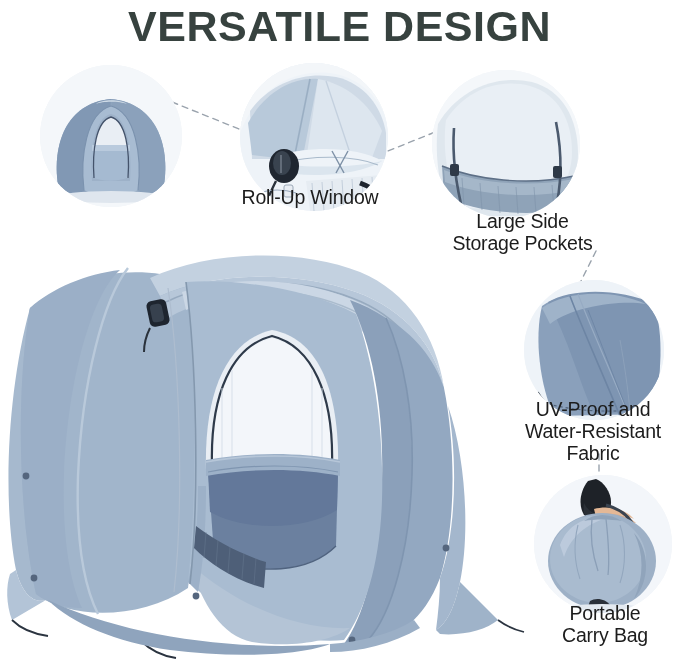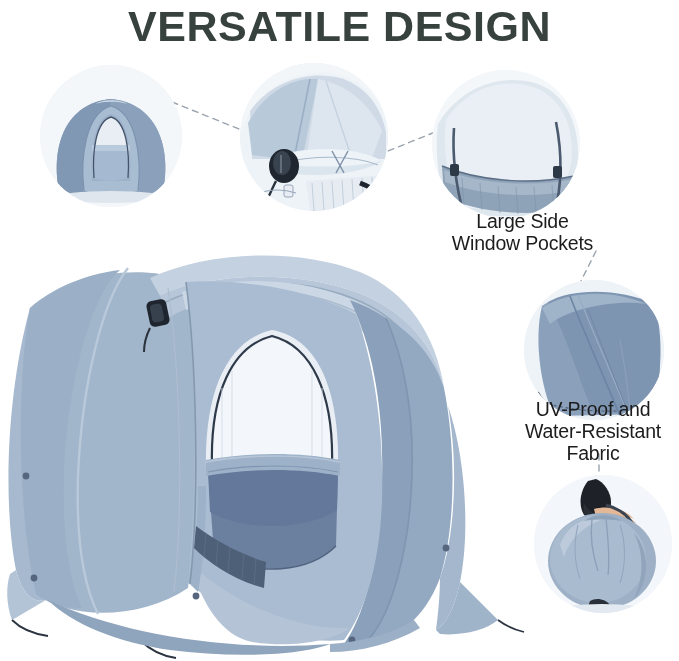--- a/index.html
+++ b/index.html
@@ -157,20 +157,21 @@
           <path d="M122 115 L124 148"></path>
         <path d="M132 114 L134 148"></path>
       </g>
 
       <path d="M120 120 C136 126 146 136 148 148" stroke="#1d242e" stroke-width="5" fill="none"></path>
 
       <path d="M20 130 C30 126 44 126 56 130" stroke="#9aaabd" stroke-width="1.2" fill="none"></path>
     </svg>
   </div>
 
+  <div class="feature-label" style="left:205px; top:186px; width:210px;">Roll-Up Window</div>
 
   <div class="callout" style="left:432px; top:70px; width:148px; height:148px;">
     <svg width="148" height="148" viewBox="0 0 148 148">
       <rect x="0" y="0" width="148" height="148" fill="#f4f7fa"></rect>
 
       <path d="M6 54 C26 20 64 4 100 12 C130 20 146 48 146 84 C146 118 126 140 96 146 L20 146 C8 126 2 86 6 54 Z" fill="#dfe7ee"></path>
       <path d="M14 50 C34 20 66 8 98 16 C126 24 140 50 140 82 C140 112 122 134 94 140 L30 138 C16 118 10 80 14 50 Z" fill="#e9eff5"></path>
 
       <path d="M10 96 C44 110 96 116 142 106 L144 138 C96 148 40 142 12 126 Z" fill="#8fa3b8"></path>
       <path d="M12 100 C46 113 96 118 142 109 L143 120 C96 130 44 124 13 112 Z" fill="#a5b7c9"></path>
@@ -191,21 +192,21 @@
       <path d="M124 52 C130 82 130 116 122 146" stroke="#4b5a6e" stroke-width="2.6" fill="none"></path>
 
       <rect x="18" y="94" width="9" height="12" rx="2" fill="#2e3947"></rect>
       <rect x="121" y="96" width="9" height="12" rx="2" fill="#2e3947"></rect>
 
       <path d="M0 140 C40 150 110 150 148 140 L148 148 L0 148 Z" fill="#e4eaf1"></path>
     </svg>
   </div>
 
   <div class="feature-label" style="left:420px; top:210px; width:205px;">Large Side
-Window Pockets</div>
+Storage Pockets</div>
 
   <div class="callout" style="left:524px; top:280px; width:140px; height:140px;">
     <svg width="140" height="140" viewBox="0 0 140 140">
       <rect x="0" y="0" width="140" height="140" fill="#eef3f8"></rect>
 
       <path d="M18 26 C40 10 92 8 128 26 C140 58 138 106 126 134 L30 136 C16 106 10 58 18 26 Z" fill="#8aa0bb"></path>
       <path d="M24 22 C48 8 96 8 130 24 C140 54 138 100 128 130 L70 134 C56 104 44 58 24 22 Z" fill="#7e95b2"></path>
 
       <path d="M18 28 C40 12 86 8 122 24 C96 20 50 26 26 44 Z" fill="#9fb3c9"></path>
 
@@ -251,20 +252,22 @@
 
       <path d="M50 46 C60 38 76 38 88 46 C76 44 60 44 50 46 Z" fill="#8fa3ba"></path>
 
       <path d="M56 126 C62 122 72 124 76 130 C72 136 60 136 54 132 Z" fill="#2a3039"></path>
       <path d="M52 132 C60 138 74 138 80 132 L80 136 L52 136 Z" fill="#e9eef4"></path>
 
       <ellipse cx="68" cy="134" rx="44" ry="5" fill="#e3e9f0"></ellipse>
     </svg>
   </div>
 
+  <div class="feature-label" style="left:530px; top:602px; width:150px;">Portable
+Carry Bag</div>
 
   <div id="main-tent">
     <svg width="560" height="413" viewBox="0 0 560 413">
 
       <path d="M30 60 C8 140 2 250 16 322 C22 346 34 356 46 352 C40 280 44 150 66 72 Z" fill="#a6b9ce"></path>
       <path d="M16 322 C22 346 34 356 46 352 L12 372 C6 356 6 338 10 326 Z" fill="#b3c4d7"></path>
 
       <path d="M30 60 C74 24 138 16 186 32 C200 108 200 258 188 340
                C140 372 70 372 36 346 C18 264 16 140 30 60 Z" fill="#a1b5cb"></path>
 

